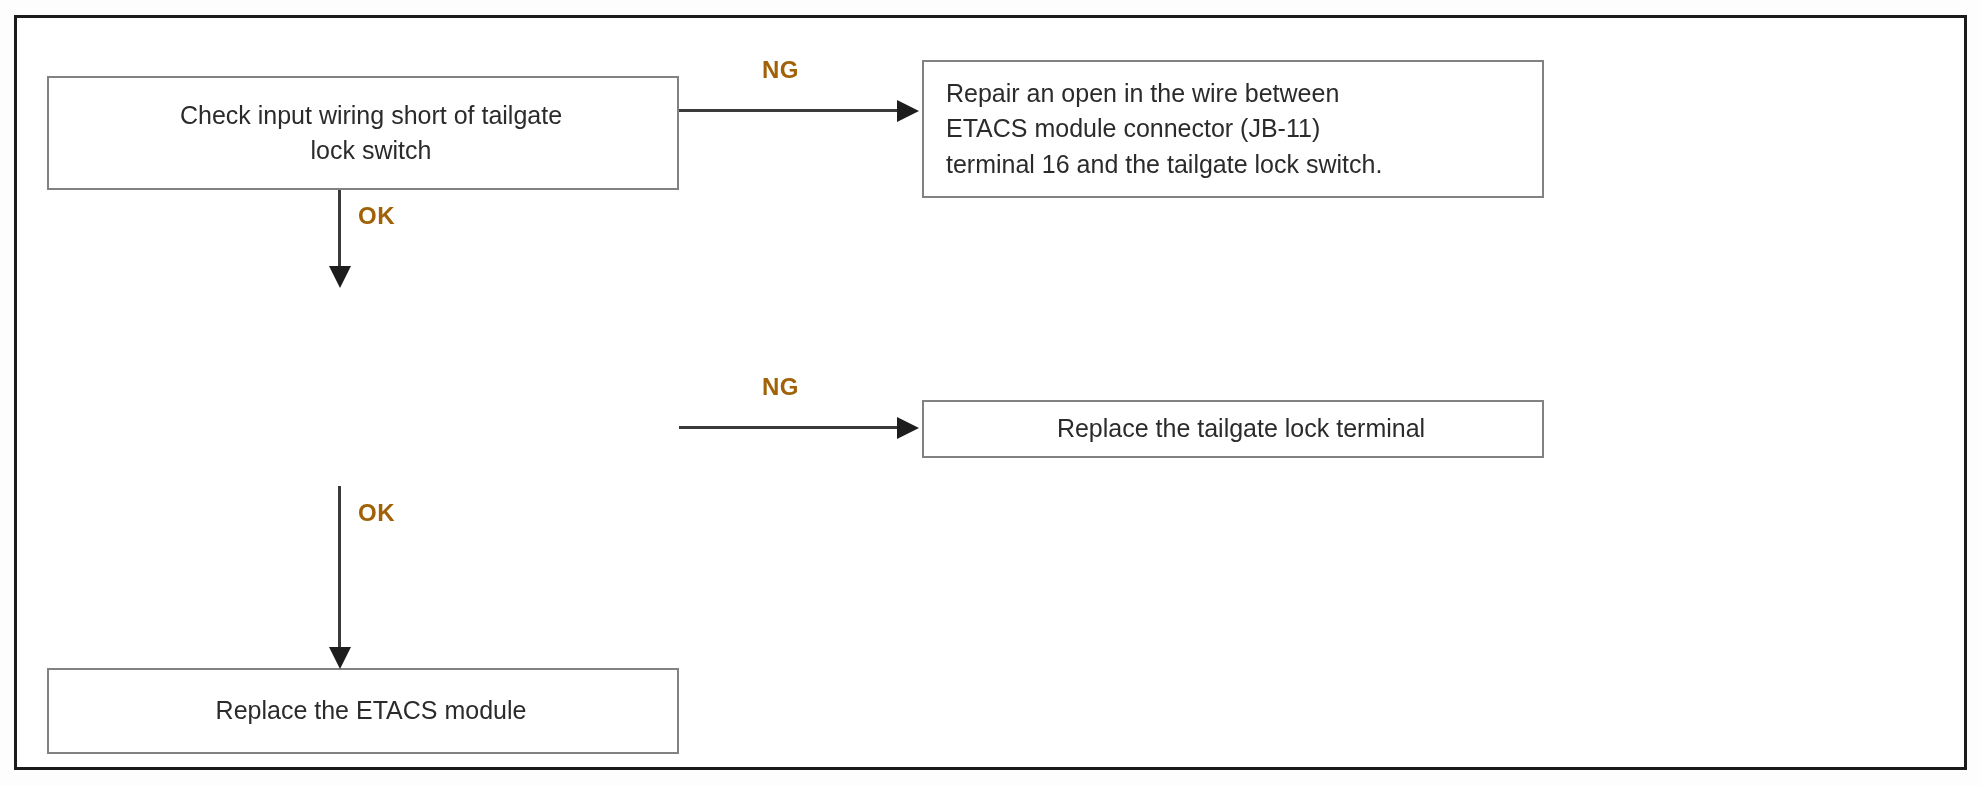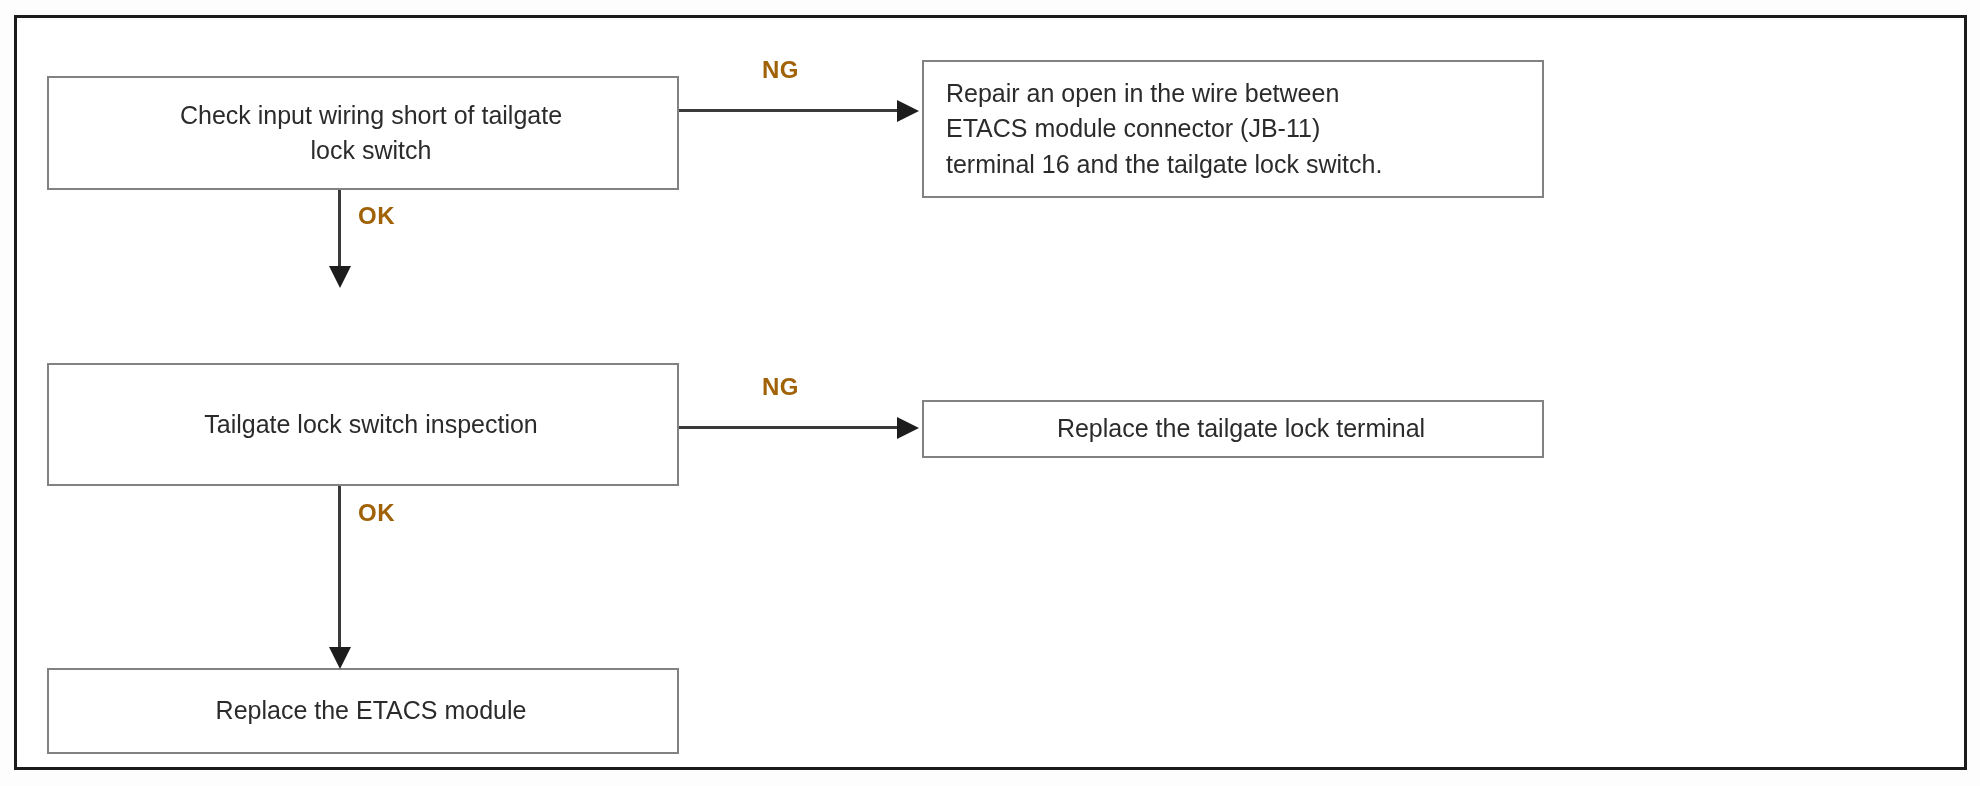--- a/index.html
+++ b/index.html
@@ -76,23 +76,20 @@
       <span class="txt">Check input wiring short of tailgate
 lock switch</span>
     </div>
 
     <div class="box left" id="box-repair-open">
       <span class="txt">Repair an open in the wire between
 ETACS module connector (JB-11)
 terminal 16 and the tailgate lock switch.</span>
     </div>
 
-    <div class="box center" id="box-inspect">
-      <span class="txt">Tailgate lock switch inspection</span>
-    </div>
 
     <div class="box center" id="box-replace-act">
       <span class="txt">Replace the tailgate lock terminal</span>
     </div>
 
     <div class="box center" id="box-replace-mod">
       <span class="txt">Replace the ETACS module</span>
     </div>
 
     <div class="line vline" id="v-ok1"></div>

